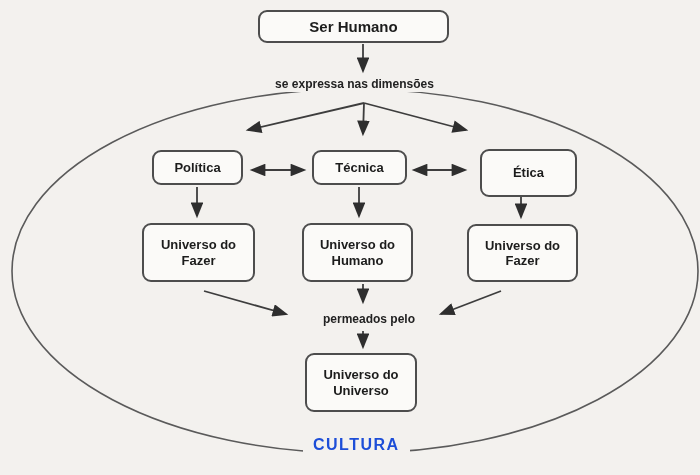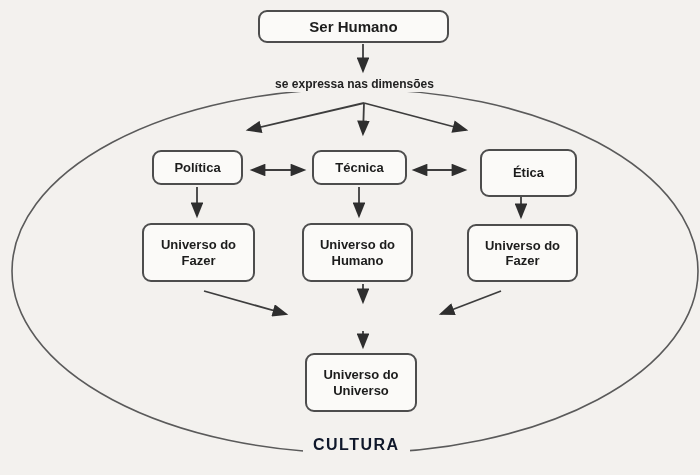--- a/index.html
+++ b/index.html
@@ -47,21 +47,21 @@
     background: #f3f1ee;
     font-weight: bold;
     font-size: 12px;
     text-align: center;
     padding: 1px 6px;
     white-space: nowrap;
   }
   .culture-label {
     position: absolute;
     z-index: 3;
-    color: #0f172a;
+    color: #1d4ed8;
     background: #f3f1ee;
     font-weight: bold;
     font-size: 16px;
     letter-spacing: 1.5px;
     text-align: center;
     padding: 2px 10px;
     white-space: nowrap;
   }
 </style>
 </head>
@@ -112,20 +112,21 @@
   </div>
   <div class="box box-univ" style="left:302px; top:223px; width:111px; height:59px;">
     <span>Universo do</span>
     <span>Humano</span>
   </div>
   <div class="box box-univ" style="left:467px; top:224px; width:111px; height:58px;">
     <span>Universo do</span>
     <span>Fazer</span>
   </div>
 
+  <div class="flow-label" style="left:308px; top:311px; width:110px;">permeados pelo</div>
 
   <div class="box box-univ" style="left:305px; top:353px; width:112px; height:59px;">
     <span>Universo do</span>
     <span>Universo</span>
   </div>
 
   <div class="culture-label" style="left:303px; top:434px;">CULTURA</div>
 
 </div>
 

